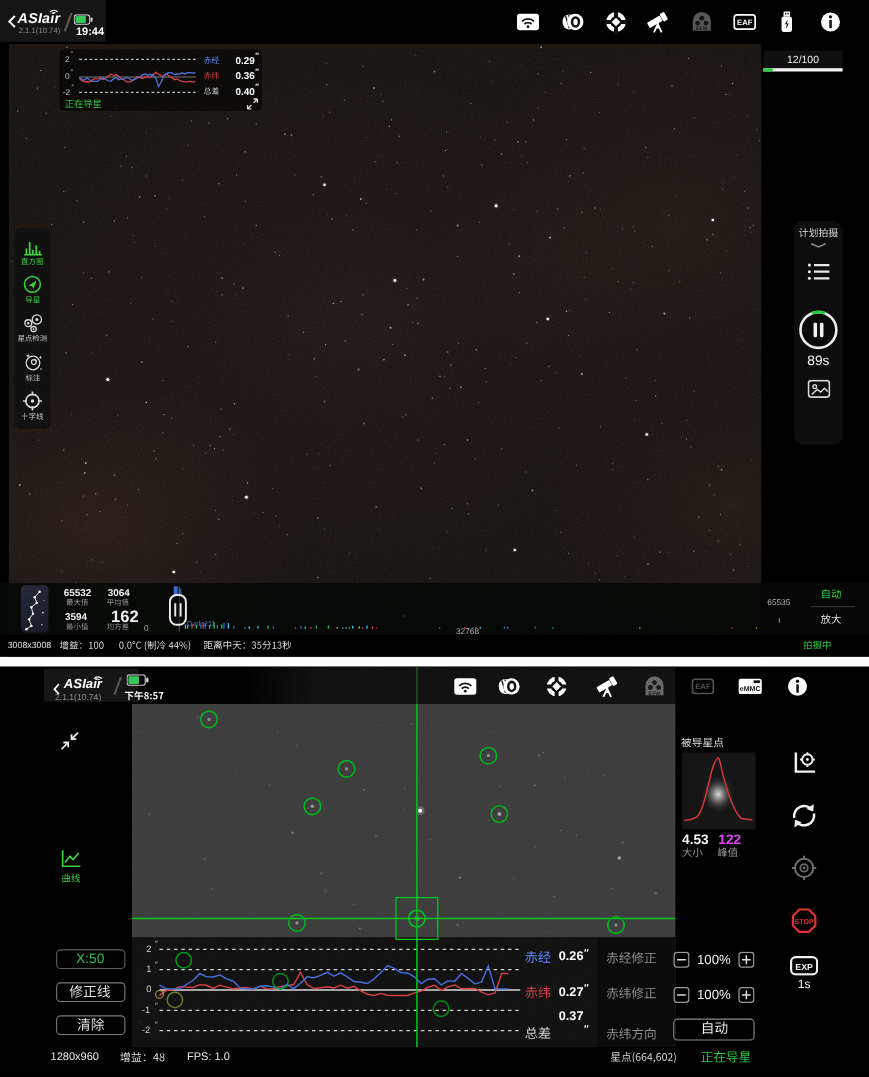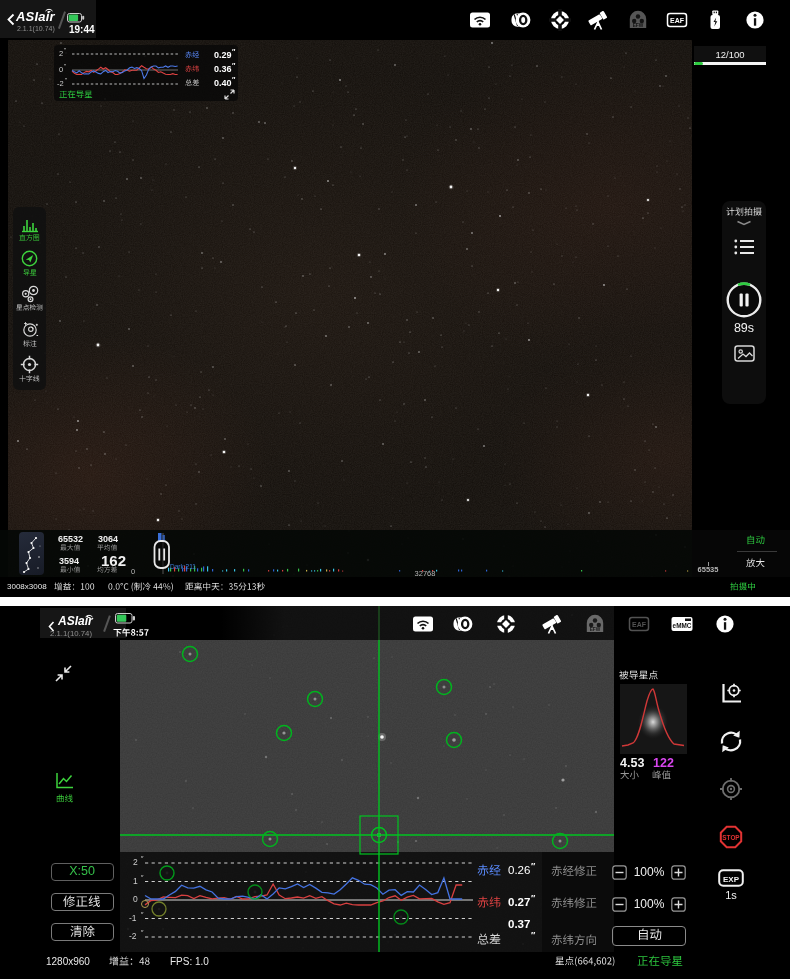--- a/index.html
+++ b/index.html
@@ -755,21 +755,21 @@
     </svg>
     <span style="position:absolute;left:425px;top:569px;font-size:7.5px;color:#b5b5b5;font-weight:normal;white-space:nowrap;line-height:9px;transform:translateX(-50%)">32768</span>
     <div class="abs" style="left:692px;top:530px;width:98px;height:47px;background:#060606"></div>
     <svg style="position:absolute;left:746px;top:535px" width="19" height="11">
       <path transform="translate(0,8.4)" d="M2.3 -3.9H7.4V-2.5H2.3ZM2.3 -4.6V-6H7.4V-4.6ZM2.3 -1.8H7.4V-0.4H2.3ZM4.3 -8C4.2 -7.6 4.1 -7.1 4 -6.7H1.5V0.8H2.3V0.2H7.4V0.7H8.1V-6.7H4.7C4.8 -7 5 -7.5 5.1 -7.9Z M10.3 -7.2V-6.6H14V-7.2ZM15.7 -7.8C15.7 -7.1 15.7 -6.5 15.7 -5.8H14.3V-5.1H15.6C15.5 -2.9 15.2 -0.9 13.9 0.2C14 0.3 14.3 0.6 14.4 0.8C15.8 -0.6 16.2 -2.7 16.3 -5.1H17.8C17.7 -1.7 17.5 -0.5 17.3 -0.2C17.2 -0.1 17.1 -0 16.9 -0C16.7 -0 16.2 -0 15.7 -0.1C15.8 0.1 15.9 0.4 15.9 0.6C16.4 0.6 16.9 0.6 17.2 0.6C17.5 0.6 17.7 0.5 17.9 0.3C18.2 -0.2 18.3 -1.5 18.5 -5.4C18.5 -5.5 18.5 -5.8 18.5 -5.8H16.4C16.4 -6.5 16.4 -7.1 16.4 -7.8ZM10.3 -0.4 10.4 -0.4V-0.4C10.6 -0.5 10.9 -0.6 13.6 -1.2L13.7 -0.6L14.4 -0.8C14.2 -1.5 13.8 -2.6 13.4 -3.5L12.8 -3.3C13 -2.9 13.2 -2.3 13.4 -1.8L11.1 -1.4C11.5 -2.2 11.8 -3.3 12.1 -4.3H14.2V-4.9H10V-4.3H11.3C11.1 -3.2 10.7 -2.1 10.6 -1.7C10.4 -1.4 10.3 -1.1 10.1 -1.1C10.2 -0.9 10.3 -0.6 10.3 -0.4Z" fill="#2ecc40"></path>
     </svg>
     <div class="abs" style="left:737px;top:551px;width:40px;height:1px;background:#3a3a3a"></div>
     <svg style="position:absolute;left:746px;top:558px" width="19" height="11">
       <path transform="translate(0,8.4)" d="M2 -7.8C2.1 -7.4 2.4 -6.9 2.4 -6.5L3.1 -6.7C3 -7.1 2.8 -7.6 2.6 -8ZM0.4 -6.4V-5.8H1.5V-3.8C1.5 -2.5 1.4 -0.9 0.2 0.3C0.4 0.4 0.6 0.6 0.8 0.8C2 -0.6 2.2 -2.2 2.2 -3.8V-3.8H3.5C3.5 -1.2 3.4 -0.3 3.2 -0.1C3.2 0 3.1 0 2.9 0C2.8 0 2.4 0 2.1 -0C2.1 0.2 2.2 0.5 2.2 0.7C2.6 0.7 3 0.7 3.3 0.6C3.5 0.6 3.7 0.6 3.8 0.3C4.1 0 4.1 -1.1 4.2 -4.2C4.2 -4.3 4.2 -4.5 4.2 -4.5H2.2V-5.8H4.6V-6.4ZM5.9 -5.5H7.7C7.5 -4.3 7.2 -3.3 6.8 -2.4C6.4 -3.3 6.1 -4.3 5.9 -5.5ZM5.8 -8C5.5 -6.3 5 -4.8 4.2 -3.8C4.4 -3.6 4.7 -3.4 4.8 -3.2C5 -3.6 5.3 -4 5.5 -4.4C5.7 -3.4 6 -2.5 6.4 -1.7C5.8 -0.9 5.1 -0.3 4.1 0.2C4.2 0.3 4.4 0.6 4.5 0.8C5.5 0.3 6.2 -0.3 6.8 -1.1C7.3 -0.3 7.9 0.3 8.7 0.7C8.8 0.6 9.1 0.3 9.2 0.1C8.4 -0.3 7.7 -0.9 7.2 -1.7C7.8 -2.7 8.2 -4 8.4 -5.5H9.1V-6.2H6.1C6.3 -6.7 6.4 -7.3 6.5 -7.9Z M13.9 -8C13.9 -7.2 13.9 -6.3 13.7 -5.3H10.1V-4.5H13.6C13.2 -2.7 12.3 -0.9 9.9 0.2C10.1 0.3 10.3 0.6 10.4 0.7C12.8 -0.3 13.8 -2.1 14.3 -4C15 -1.8 16.2 -0.1 18.1 0.7C18.2 0.5 18.4 0.2 18.6 0.1C16.8 -0.7 15.5 -2.4 14.8 -4.5H18.4V-5.3H14.5C14.6 -6.3 14.6 -7.2 14.6 -8Z" fill="#e8e8e8"></path>
     </svg>
-    <span style="position:absolute;left:708px;top:565px;font-size:7.5px;color:#b5b5b5;font-weight:bold;white-space:nowrap;line-height:9px;transform:translateX(-50%)">65535</span>
+    <span style="position:absolute;left:708px;top:543px;font-size:7.5px;color:#b5b5b5;font-weight:normal;white-space:nowrap;line-height:9px;transform:translateX(-50%)">65535</span>
     <div class="abs" style="left:708px;top:562px;width:1px;height:4px;background:#999"></div>
     <div class="abs" style="left:0;top:577px;width:790px;height:20px;background:#000"></div>
     <span style="position:absolute;left:7px;top:582px;font-size:8px;color:#e8e8e8;font-weight:normal;white-space:nowrap;line-height:9px">3008x3008</span>
     <svg style="position:absolute;left:54px;top:582px" width="41" height="10">
       <path transform="translate(0,7.7)" d="M4.1 -5.2C4.3 -4.8 4.6 -4.3 4.6 -3.9L5 -4.1C5 -4.4 4.7 -5 4.4 -5.3ZM6.7 -5.3C6.5 -5 6.2 -4.4 6 -4.1L6.4 -3.9C6.6 -4.2 6.9 -4.7 7.1 -5.2ZM0.4 -1.1 0.6 -0.5C1.3 -0.8 2.2 -1.1 3 -1.4L2.9 -2L2 -1.7V-4.6H2.9V-5.2H2V-7.2H1.4V-5.2H0.5V-4.6H1.4V-1.5ZM3.8 -7.1C4.1 -6.7 4.3 -6.3 4.5 -6L5 -6.3C4.9 -6.6 4.6 -7 4.4 -7.3ZM3.2 -6V-3.2H7.9V-6H6.7C6.9 -6.4 7.2 -6.7 7.4 -7.1L6.8 -7.3C6.6 -6.9 6.3 -6.4 6 -6ZM3.8 -5.6H5.3V-3.6H3.8ZM5.8 -5.6H7.3V-3.6H5.8ZM4.3 -0.9H6.9V-0.3H4.3ZM4.3 -1.4V-2.1H6.9V-1.4ZM3.7 -2.6V0.7H4.3V0.3H6.9V0.7H7.5V-2.6Z M13.8 -4.1C14.7 -3.8 15.9 -3.3 16.5 -2.9L16.8 -3.5C16.2 -3.8 15 -4.3 14.2 -4.6ZM11.7 -4.6C11.2 -4.2 10.1 -3.6 9.3 -3.3C9.4 -3.2 9.6 -2.9 9.7 -2.8C10.5 -3.1 11.6 -3.8 12.2 -4.3ZM10.2 -2.9V-0.2H9.1V0.4H17V-0.2H15.9V-2.9ZM10.8 -0.2V-2.3H11.9V-0.2ZM12.5 -0.2V-2.3H13.6V-0.2ZM14.2 -0.2V-2.3H15.3V-0.2ZM14.9 -7.3C14.7 -6.8 14.3 -6.2 14 -5.8L14.5 -5.6H11.6L12.1 -5.8C11.9 -6.2 11.6 -6.8 11.2 -7.3L10.6 -7C11 -6.6 11.3 -6 11.5 -5.6H9.3V-5H16.8V-5.6H14.5C14.9 -6 15.2 -6.6 15.6 -7.1Z M19.6 -4.2C19.9 -4.2 20.2 -4.5 20.2 -4.9C20.2 -5.3 19.9 -5.5 19.6 -5.5C19.2 -5.5 18.9 -5.3 18.9 -4.9C18.9 -4.5 19.2 -4.2 19.6 -4.2ZM19.6 0C19.9 0 20.2 -0.2 20.2 -0.6C20.2 -1 19.9 -1.3 19.6 -1.3C19.2 -1.3 18.9 -1 18.9 -0.6C18.9 -0.2 19.2 0 19.6 0Z M26.9 0H30.4V-0.7H29.1V-6.4H28.5C28.1 -6.2 27.7 -6 27.2 -5.9V-5.4H28.3V-0.7H26.9Z M33.3 0.1C34.6 0.1 35.3 -1 35.3 -3.2C35.3 -5.4 34.6 -6.5 33.3 -6.5C32.1 -6.5 31.4 -5.4 31.4 -3.2C31.4 -1 32.1 0.1 33.3 0.1ZM33.3 -0.5C32.6 -0.5 32.1 -1.3 32.1 -3.2C32.1 -5.1 32.6 -5.9 33.3 -5.9C34.1 -5.9 34.6 -5.1 34.6 -3.2C34.6 -1.3 34.1 -0.5 33.3 -0.5Z M38.2 0.1C39.4 0.1 40.2 -1 40.2 -3.2C40.2 -5.4 39.4 -6.5 38.2 -6.5C37 -6.5 36.2 -5.4 36.2 -3.2C36.2 -1 37 0.1 38.2 0.1ZM38.2 -0.5C37.5 -0.5 37 -1.3 37 -3.2C37 -5.1 37.5 -5.9 38.2 -5.9C38.9 -5.9 39.4 -5.1 39.4 -3.2C39.4 -1.3 38.9 -0.5 38.2 -0.5Z" fill="#e8e8e8"></path>
     </svg>
     <svg style="position:absolute;left:108px;top:582px" width="66" height="10">
       <path transform="translate(0,7.7)" d="M2.4 0.1C3.6 0.1 4.4 -1 4.4 -3.2C4.4 -5.4 3.6 -6.5 2.4 -6.5C1.2 -6.5 0.4 -5.4 0.4 -3.2C0.4 -1 1.2 0.1 2.4 0.1ZM2.4 -0.5C1.7 -0.5 1.2 -1.3 1.2 -3.2C1.2 -5.1 1.7 -5.9 2.4 -5.9C3.1 -5.9 3.6 -5.1 3.6 -3.2C3.6 -1.3 3.1 -0.5 2.4 -0.5Z M6 0.1C6.4 0.1 6.6 -0.1 6.6 -0.5C6.6 -0.9 6.4 -1.1 6 -1.1C5.7 -1.1 5.5 -0.9 5.5 -0.5C5.5 -0.1 5.7 0.1 6 0.1Z M9.7 0.1C10.9 0.1 11.6 -1 11.6 -3.2C11.6 -5.4 10.9 -6.5 9.7 -6.5C8.4 -6.5 7.7 -5.4 7.7 -3.2C7.7 -1 8.4 0.1 9.7 0.1ZM9.7 -0.5C8.9 -0.5 8.4 -1.3 8.4 -3.2C8.4 -5.1 8.9 -5.9 9.7 -5.9C10.4 -5.9 10.9 -5.1 10.9 -3.2C10.9 -1.3 10.4 -0.5 9.7 -0.5Z M13.7 -4.2C14.3 -4.2 14.9 -4.7 14.9 -5.4C14.9 -6.2 14.3 -6.7 13.7 -6.7C13 -6.7 12.5 -6.2 12.5 -5.4C12.5 -4.7 13 -4.2 13.7 -4.2ZM13.7 -4.6C13.3 -4.6 13 -5 13 -5.4C13 -5.9 13.3 -6.2 13.7 -6.2C14.1 -6.2 14.4 -5.9 14.4 -5.4C14.4 -5 14.1 -4.6 13.7 -4.6Z M18.6 0.1C19.4 0.1 20 -0.2 20.5 -0.8L20.1 -1.3C19.7 -0.9 19.2 -0.6 18.6 -0.6C17.4 -0.6 16.6 -1.6 16.6 -3.2C16.6 -4.8 17.4 -5.8 18.6 -5.8C19.2 -5.8 19.6 -5.5 19.9 -5.2L20.4 -5.7C20 -6.1 19.4 -6.5 18.6 -6.5C17 -6.5 15.8 -5.2 15.8 -3.2C15.8 -1.1 17 0.1 18.6 0.1Z M24.9 1.7 25.4 1.5C24.6 0.3 24.3 -1.2 24.3 -2.7C24.3 -4.2 24.6 -5.6 25.4 -6.9L24.9 -7.1C24.1 -5.8 23.6 -4.4 23.6 -2.7C23.6 -1 24.1 0.4 24.9 1.7Z M31.6 -6.5V-1.7H32.2V-6.5ZM33.2 -7.2V-0.2C33.2 -0.1 33.1 -0 33 -0C32.8 -0 32.3 -0 31.8 -0C31.9 0.2 32 0.5 32 0.7C32.7 0.7 33.2 0.6 33.4 0.5C33.7 0.4 33.8 0.2 33.8 -0.2V-7.2ZM27 -7.1C26.8 -6.3 26.5 -5.4 26.1 -4.8C26.3 -4.7 26.5 -4.6 26.7 -4.6C26.8 -4.8 27 -5.1 27.1 -5.5H28.2V-4.5H26.1V-3.9H28.2V-3.1H26.5V-0H27.1V-2.5H28.2V0.7H28.9V-2.5H30.1V-0.7C30.1 -0.6 30.1 -0.6 30 -0.6C29.9 -0.5 29.6 -0.5 29.2 -0.6C29.3 -0.4 29.4 -0.2 29.4 0C29.9 0 30.2 0 30.4 -0.1C30.6 -0.2 30.7 -0.4 30.7 -0.7V-3.1H28.9V-3.9H31V-4.5H28.9V-5.5H30.7V-6.1H28.9V-7.3H28.2V-6.1H27.3C27.4 -6.4 27.5 -6.7 27.6 -7Z M34.9 -6.7C35.3 -6.1 35.8 -5.3 36 -4.8L36.6 -5.1C36.4 -5.6 35.9 -6.4 35.4 -6.9ZM34.8 -0 35.4 0.3C35.8 -0.6 36.3 -1.7 36.6 -2.7L36.1 -3C35.7 -2 35.1 -0.8 34.8 -0ZM39 -4.6C39.3 -4.3 39.7 -3.8 39.9 -3.5L40.4 -3.8C40.2 -4.1 39.9 -4.5 39.5 -4.9ZM39.6 -7.3C39 -6.1 37.9 -4.9 36.6 -4.1C36.7 -4 37 -3.8 37.1 -3.6C38.1 -4.3 39.1 -5.2 39.7 -6.3C40.4 -5.3 41.4 -4.2 42.2 -3.7C42.4 -3.8 42.6 -4.1 42.7 -4.2C41.8 -4.8 40.7 -5.8 40.1 -6.8L40.2 -7.1ZM37.5 -3.2V-2.6H41.1C40.6 -2 40 -1.3 39.5 -0.9C39.2 -1.1 38.9 -1.3 38.6 -1.5L38.1 -1.1C38.9 -0.6 40 0.2 40.5 0.7L41 0.3C40.8 0 40.4 -0.2 40 -0.5C40.7 -1.1 41.6 -2.1 42 -3L41.6 -3.3L41.5 -3.2Z M48 0H48.8V-1.8H49.6V-2.4H48.8V-6.4H47.9L45.3 -2.3V-1.8H48ZM48 -2.4H46.1L47.5 -4.6C47.7 -4.9 47.9 -5.2 48.1 -5.5H48.1C48.1 -5.2 48 -4.7 48 -4.3Z M52.9 0H53.6V-1.8H54.5V-2.4H53.6V-6.4H52.7L50.1 -2.3V-1.8H52.9ZM52.9 -2.4H50.9L52.4 -4.6C52.5 -4.9 52.7 -5.2 52.9 -5.5H52.9C52.9 -5.2 52.9 -4.7 52.9 -4.3Z M56.5 -2.5C57.4 -2.5 58 -3.2 58 -4.5C58 -5.8 57.4 -6.5 56.5 -6.5C55.7 -6.5 55.1 -5.8 55.1 -4.5C55.1 -3.2 55.7 -2.5 56.5 -2.5ZM56.5 -3C56 -3 55.7 -3.5 55.7 -4.5C55.7 -5.5 56 -6 56.5 -6C57 -6 57.4 -5.5 57.4 -4.5C57.4 -3.5 57 -3 56.5 -3ZM56.7 0.1H57.2L60.8 -6.5H60.2ZM61 0.1C61.8 0.1 62.4 -0.6 62.4 -1.9C62.4 -3.2 61.8 -3.9 61 -3.9C60.1 -3.9 59.5 -3.2 59.5 -1.9C59.5 -0.6 60.1 0.1 61 0.1ZM61 -0.4C60.5 -0.4 60.1 -0.9 60.1 -1.9C60.1 -2.9 60.5 -3.4 61 -3.4C61.5 -3.4 61.8 -2.9 61.8 -1.9C61.8 -0.9 61.5 -0.4 61 -0.4Z M63.6 1.7C64.4 0.4 64.9 -1 64.9 -2.7C64.9 -4.4 64.4 -5.8 63.6 -7.1L63.1 -6.9C63.9 -5.6 64.2 -4.2 64.2 -2.7C64.2 -1.2 63.9 0.3 63.1 1.5Z" fill="#e8e8e8"></path>
     </svg>
     <svg style="position:absolute;left:185px;top:582px" width="80" height="10">
@@ -892,21 +892,21 @@
     <span style="position:absolute;left:133px;top:269.5px;font-size:8.5px;color:#ccc;font-weight:normal;white-space:nowrap;line-height:10px">1</span>
     <span style="position:absolute;left:141px;top:267.5px;font-size:7px;color:#ccc;font-weight:normal;white-space:nowrap;line-height:8px">″</span>
     <span style="position:absolute;left:133px;top:288px;font-size:8.5px;color:#ccc;font-weight:normal;white-space:nowrap;line-height:10px">0</span>
     <span style="position:absolute;left:129px;top:306.5px;font-size:8.5px;color:#ccc;font-weight:normal;white-space:nowrap;line-height:10px">-1</span>
     <span style="position:absolute;left:141px;top:304.5px;font-size:7px;color:#ccc;font-weight:normal;white-space:nowrap;line-height:8px">″</span>
     <span style="position:absolute;left:129px;top:325.0px;font-size:8.5px;color:#ccc;font-weight:normal;white-space:nowrap;line-height:10px">-2</span>
     <span style="position:absolute;left:141px;top:323.0px;font-size:7px;color:#ccc;font-weight:normal;white-space:nowrap;line-height:8px">″</span>
     <svg style="position:absolute;left:477px;top:258px" width="24" height="14">
       <path transform="translate(0,10.6)" d="M8.8 -4C9.5 -3 10.3 -1.7 10.6 -0.9L11.5 -1.2C11.2 -2.1 10.3 -3.4 9.6 -4.3ZM2.3 -4.3C2 -3.3 1.3 -2.2 0.5 -1.5C0.7 -1.4 1 -1.1 1.2 -1C2 -1.7 2.8 -3 3.2 -4.1ZM2 -8.6V-7.8H5.5V-6.1H0.9V-5.2H4.3V-4.4C4.3 -3 4.1 -1.1 1.9 0.3C2.1 0.4 2.4 0.7 2.5 0.9C4.9 -0.6 5.2 -2.7 5.2 -4.4V-5.2H7.1V-0.2C7.1 0 7 0 6.9 0C6.7 0.1 6 0.1 5.4 0C5.5 0.3 5.6 0.7 5.7 0.9C6.6 0.9 7.2 0.9 7.5 0.8C7.9 0.6 8 0.4 8 -0.2V-5.2H11.2V-6.1H6.5V-7.8H10.1V-8.6H6.5V-10.1H5.5V-8.6Z M12.5 -0.7 12.6 0.2C13.8 -0.1 15.2 -0.5 16.6 -0.8L16.5 -1.6C15 -1.3 13.5 -0.9 12.5 -0.7ZM12.7 -5.1C12.9 -5.2 13.2 -5.2 14.7 -5.4C14.2 -4.7 13.7 -4.1 13.4 -3.8C13 -3.4 12.8 -3.1 12.5 -3.1C12.6 -2.8 12.7 -2.4 12.8 -2.2C13 -2.3 13.5 -2.5 16.5 -3.1C16.5 -3.3 16.5 -3.6 16.5 -3.9L14.2 -3.4C15.1 -4.5 16.1 -5.8 16.9 -7.1L16.1 -7.6C15.8 -7.1 15.6 -6.7 15.3 -6.3L13.6 -6.1C14.4 -7.1 15.1 -8.4 15.7 -9.7L14.8 -10.1C14.3 -8.6 13.4 -7.1 13.1 -6.7C12.8 -6.3 12.6 -6 12.4 -5.9C12.5 -5.7 12.6 -5.3 12.7 -5.1ZM17.1 -9.4V-8.6H21.3C20.2 -7.1 18.2 -5.8 16.3 -5.1C16.5 -5 16.7 -4.6 16.8 -4.4C17.9 -4.8 19 -5.4 20 -6C21.1 -5.6 22.4 -4.9 23.1 -4.4L23.6 -5.2C22.9 -5.6 21.7 -6.2 20.7 -6.6C21.5 -7.3 22.2 -8.2 22.7 -9.1L22.1 -9.5L21.9 -9.4ZM17.2 -4V-3.2H19.6V-0.2H16.5V0.6H23.5V-0.2H20.4V-3.2H23V-4Z" fill="#5b8cff"></path>
     </svg>
-    <span style="position:absolute;left:508px;top:258px;font-size:11.5px;color:#fff;font-weight:normal;white-space:nowrap;line-height:13px">0.26</span>
+    <span style="position:absolute;left:508px;top:258px;font-size:11.5px;color:#fff;font-weight:bold;white-space:nowrap;line-height:13px">0.26</span>
     <span style="position:absolute;left:531px;top:255px;font-size:9px;color:#fff;font-weight:bold;white-space:nowrap;line-height:10px">″</span>
     <svg style="position:absolute;left:477px;top:290px" width="24" height="14">
       <path transform="translate(0,10.6)" d="M8.8 -4C9.5 -3 10.3 -1.7 10.6 -0.9L11.5 -1.2C11.2 -2.1 10.3 -3.4 9.6 -4.3ZM2.3 -4.3C2 -3.3 1.3 -2.2 0.5 -1.5C0.7 -1.4 1 -1.1 1.2 -1C2 -1.7 2.8 -3 3.2 -4.1ZM2 -8.6V-7.8H5.5V-6.1H0.9V-5.2H4.3V-4.4C4.3 -3 4.1 -1.1 1.9 0.3C2.1 0.4 2.4 0.7 2.5 0.9C4.9 -0.6 5.2 -2.7 5.2 -4.4V-5.2H7.1V-0.2C7.1 0 7 0 6.9 0C6.7 0.1 6 0.1 5.4 0C5.5 0.3 5.6 0.7 5.7 0.9C6.6 0.9 7.2 0.9 7.5 0.8C7.9 0.6 8 0.4 8 -0.2V-5.2H11.2V-6.1H6.5V-7.8H10.1V-8.6H6.5V-10.1H5.5V-8.6Z M12.5 -0.6 12.7 0.2C13.8 -0.1 15.4 -0.5 16.8 -0.9L16.7 -1.6C15.2 -1.2 13.6 -0.9 12.5 -0.6ZM12.7 -5.1C12.9 -5.2 13.2 -5.2 14.7 -5.4C14.1 -4.6 13.7 -4 13.4 -3.8C13.1 -3.3 12.8 -3 12.6 -3C12.7 -2.8 12.8 -2.4 12.8 -2.2C13.1 -2.3 13.4 -2.4 16.4 -3.1C16.4 -3.3 16.4 -3.6 16.4 -3.8L14 -3.4C14.9 -4.4 15.8 -5.8 16.5 -7.1L15.8 -7.5C15.6 -7.1 15.4 -6.6 15.1 -6.2L13.6 -6.1C14.3 -7.1 15 -8.4 15.5 -9.7L14.7 -10.1C14.3 -8.6 13.4 -7 13.1 -6.6C12.9 -6.2 12.7 -6 12.5 -5.9C12.6 -5.7 12.7 -5.3 12.7 -5.1ZM19.4 -10.1V-8.4H16.9V-7.6H19.4V-6.3H17.2V-5.5H19.4V-4.1H16.7V-3.3H19.4V0.9H20.3V-3.3H22.5C22.4 -1.8 22.3 -1.2 22.2 -1C22.1 -0.9 22 -0.9 21.9 -0.9C21.7 -0.9 21.4 -0.9 21 -0.9C21.1 -0.7 21.2 -0.4 21.2 -0.2C21.6 -0.2 22 -0.2 22.2 -0.2C22.5 -0.2 22.7 -0.3 22.8 -0.5C23.1 -0.8 23.2 -1.6 23.4 -3.7C23.4 -3.9 23.4 -4.1 23.4 -4.1H20.3V-5.5H22.6V-6.3H20.3V-7.6H23.1V-8.4H20.3V-10.1Z" fill="#e04343"></path>
     </svg>
     <span style="position:absolute;left:508px;top:290px;font-size:11.5px;color:#fff;font-weight:bold;white-space:nowrap;line-height:13px">0.27</span>
     <span style="position:absolute;left:531px;top:287px;font-size:9px;color:#fff;font-weight:bold;white-space:nowrap;line-height:10px">″</span>
     <svg style="position:absolute;left:477px;top:327px" width="24" height="14">
       <path transform="translate(0,10.6)" d="M9.1 -2.6C9.8 -1.7 10.5 -0.6 10.8 0.1L11.5 -0.3C11.2 -1.1 10.5 -2.2 9.8 -3ZM4.9 -3.2C5.7 -2.7 6.6 -1.8 7.1 -1.2L7.8 -1.8C7.3 -2.4 6.4 -3.2 5.6 -3.7ZM3.4 -2.9V-0.4C3.4 0.6 3.7 0.8 5.2 0.8C5.5 0.8 7.6 0.8 7.9 0.8C9 0.8 9.3 0.5 9.4 -0.9C9.1 -0.9 8.8 -1.1 8.6 -1.2C8.5 -0.2 8.4 0 7.8 0C7.3 0 5.6 0 5.2 0C4.5 0 4.3 -0.1 4.3 -0.4V-2.9ZM1.6 -2.7C1.4 -1.8 1 -0.7 0.5 -0.1L1.3 0.3C1.9 -0.4 2.3 -1.6 2.5 -2.5ZM3.2 -6.8H8.8V-4.7H3.2ZM2.2 -7.7V-3.8H9.8V-7.7H7.9C8.3 -8.3 8.7 -9 9.1 -9.7L8.2 -10.1C7.9 -9.3 7.4 -8.4 6.9 -7.7H4.4L5.1 -8C4.9 -8.6 4.4 -9.4 3.9 -10L3.1 -9.7C3.6 -9.1 4.1 -8.2 4.3 -7.7Z M20.3 -10.1C20.1 -9.6 19.7 -9 19.4 -8.5H16.6C16.5 -9 16 -9.6 15.6 -10.1L14.9 -9.7C15.1 -9.4 15.4 -8.9 15.6 -8.5H13.3V-7.7H17.3C17.2 -7.3 17.1 -7 17 -6.6H13.8V-5.8H16.8C16.7 -5.5 16.5 -5.1 16.4 -4.8H12.7V-3.9H15.9C15.1 -2.5 14 -1.4 12.5 -0.6C12.7 -0.4 13 -0 13.1 0.2C14.4 -0.6 15.4 -1.5 16.2 -2.7V-2.1H18.7V-0.4H14.7V0.4H23.2V-0.4H19.6V-2.1H22.4V-3H16.4C16.6 -3.3 16.8 -3.6 17 -3.9H23.3V-4.8H17.4C17.5 -5.1 17.6 -5.5 17.7 -5.8H22.2V-6.6H18C18.1 -7 18.2 -7.3 18.2 -7.7H22.8V-8.5H20.4C20.7 -8.9 21 -9.4 21.3 -9.8Z" fill="#d8d8d8"></path>
     </svg>
     <span style="position:absolute;left:508px;top:312px;font-size:11.5px;color:#fff;font-weight:bold;white-space:nowrap;line-height:13px">0.37</span>

